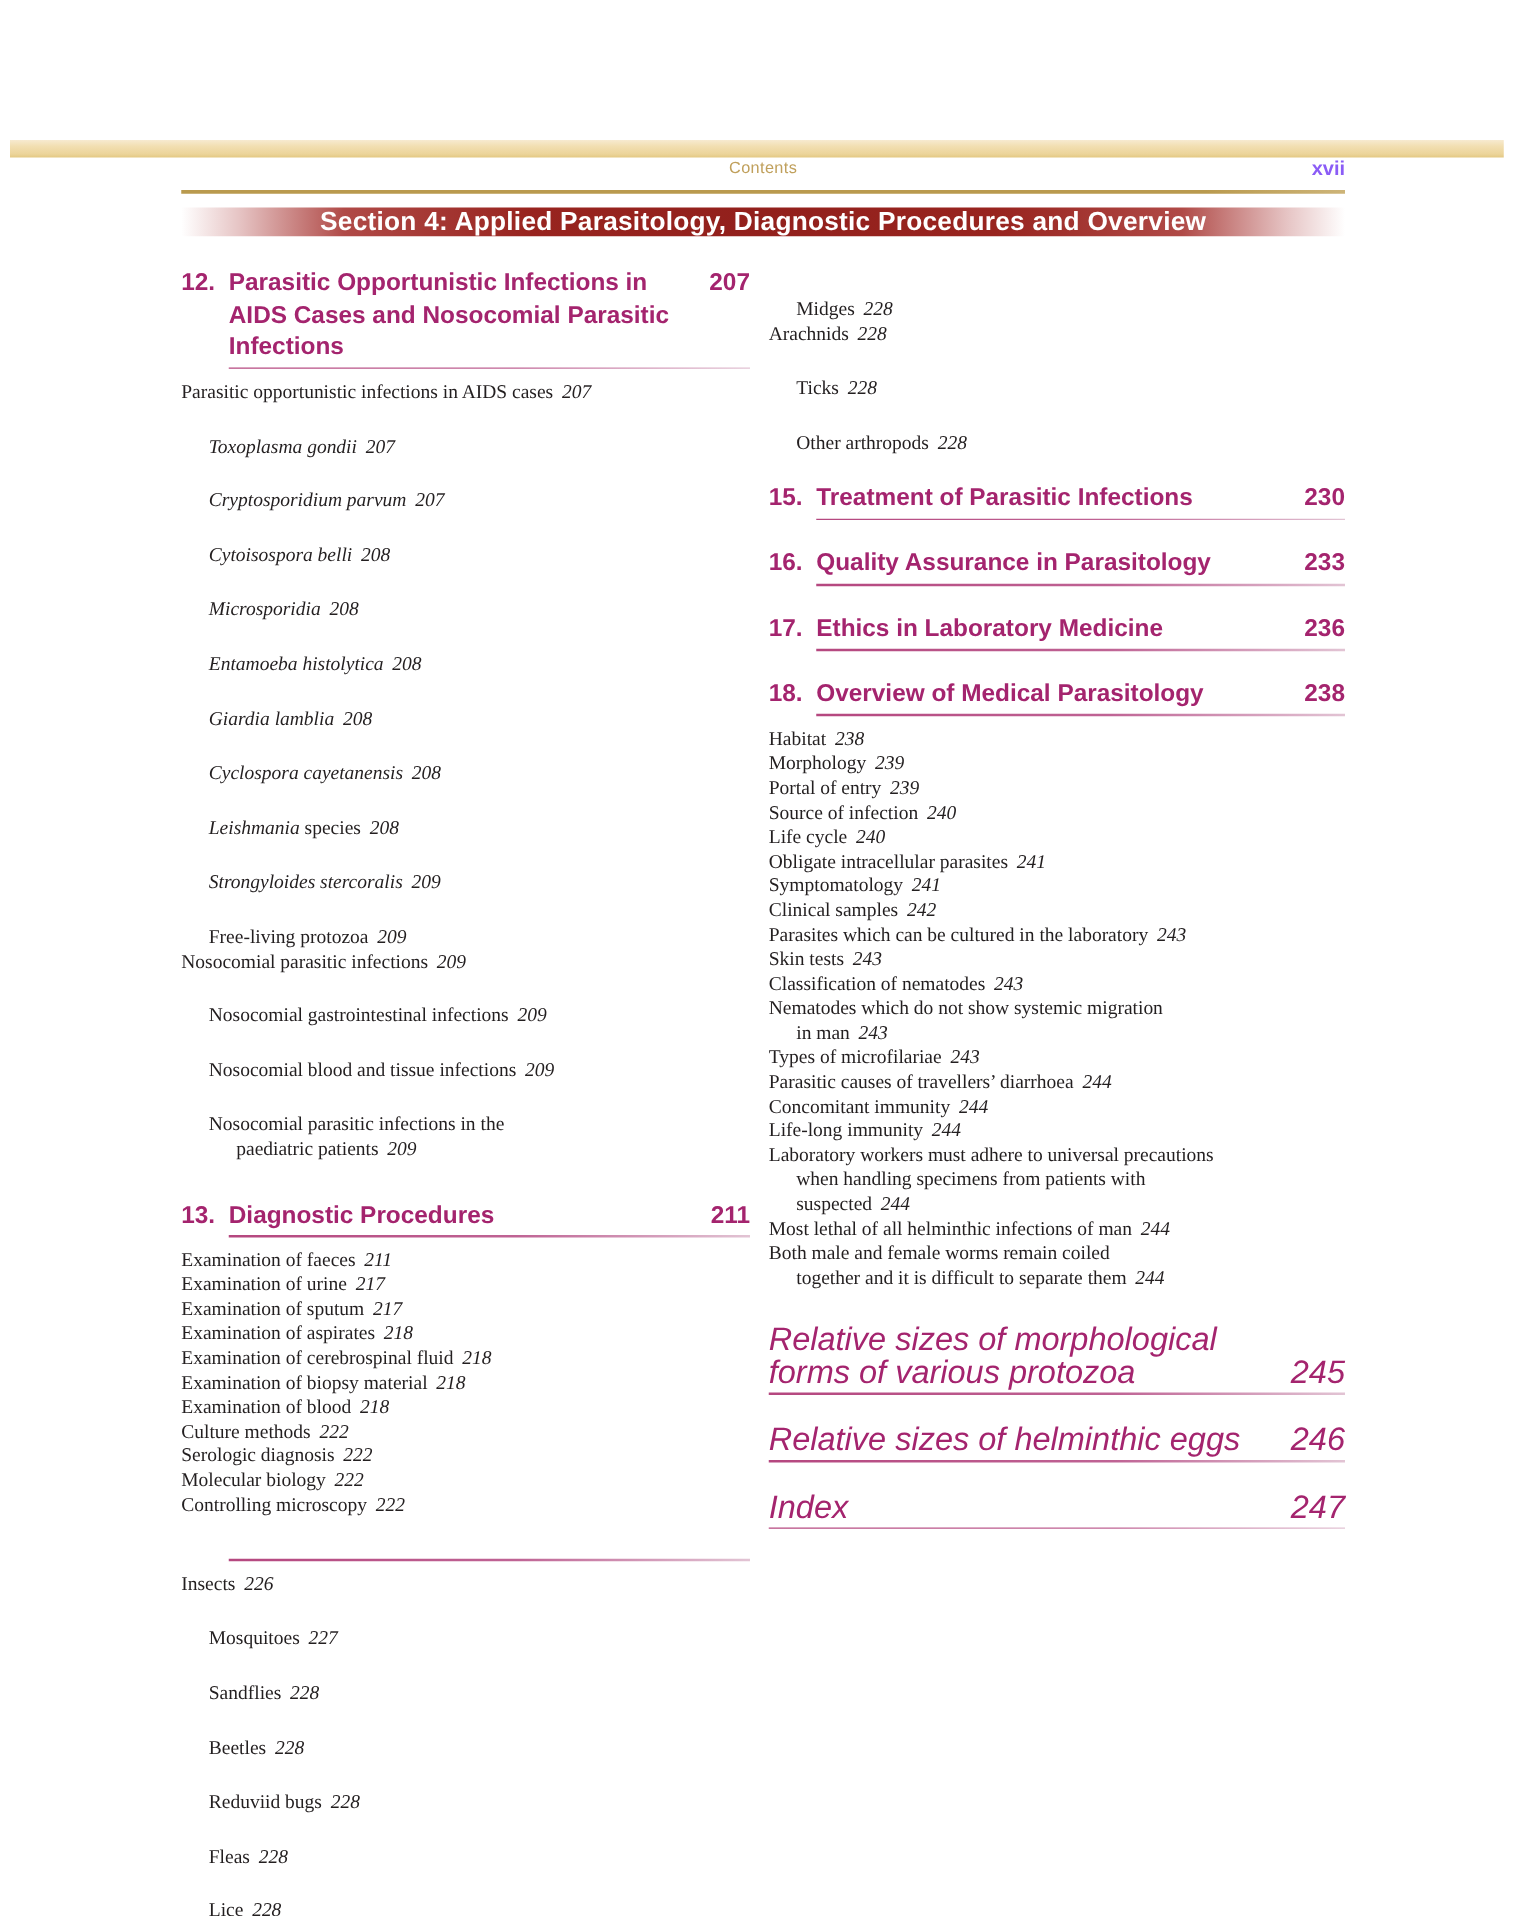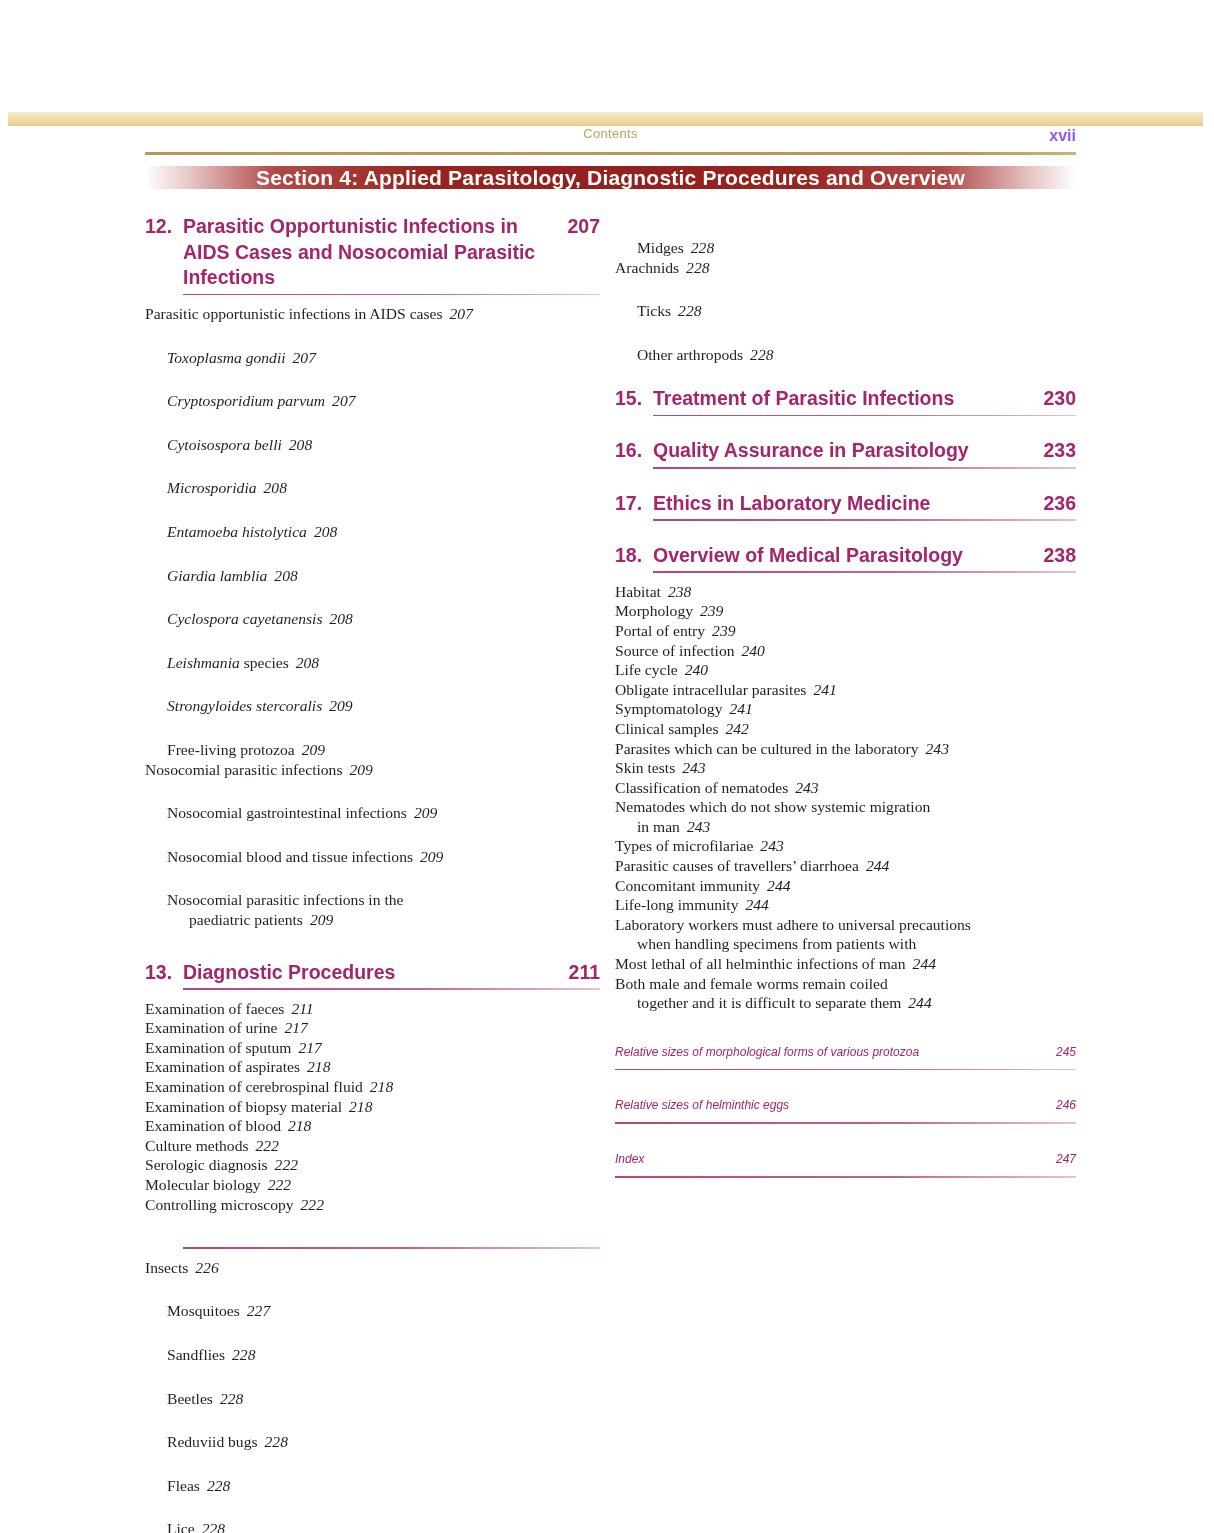--- a/index.html
+++ b/index.html
@@ -152,21 +152,21 @@
     margin-top: 26px;
   }
   .bm-item {
     margin-bottom: 0;
   }
   .bm-row {
     display: flex;
     align-items: flex-end;
     color: #a4246e;
     font-style: italic;
-    font-size: 12px;
+    font-size: 26px;
     line-height: 26px;
     font-family: "Liberation Sans", sans-serif;
   }
   .bm-title { flex: 1 1 auto; padding-right: 10px; }
   .bm-page { flex: 0 0 auto; white-space: nowrap; }
   .bm-rule {
     height: 1.6px;
     background: linear-gradient(to right, #b5477f 0%, #bf6394 60%, #e2c4d4 100%);
     margin-top: 4px;
     margin-bottom: 22px;
@@ -306,21 +306,21 @@
         <div class="entry"><span>Symptomatology</span><span class="pg">241</span></div>
         <div class="entry"><span>Clinical samples</span><span class="pg">242</span></div>
         <div class="entry"><span>Parasites which can be cultured in the laboratory</span><span class="pg">243</span></div>
         <div class="entry"><span>Skin tests</span><span class="pg">243</span></div>
         <div class="entry"><span>Classification of nematodes</span><span class="pg">243</span></div>
         <div class="entry"><span>Nematodes which do not show systemic migration</span><span class="cont">in man<span class="pg">243</span></span></div>
         <div class="entry"><span>Types of microfilariae</span><span class="pg">243</span></div>
         <div class="entry"><span>Parasitic causes of travellers’ diarrhoea</span><span class="pg">244</span></div>
         <div class="entry"><span>Concomitant immunity</span><span class="pg">244</span></div>
         <div class="entry"><span>Life-long immunity</span><span class="pg">244</span></div>
-        <div class="entry"><span>Laboratory workers must adhere to universal precautions</span><span class="cont">when handling specimens from patients with</span></div>
+        <div class="entry"><span>Laboratory workers must adhere to universal precautions</span><span class="cont">when handling specimens from patients with</span><span class="cont">suspected<span class="pg">244</span></span></div>
         <div class="entry"><span>Most lethal of all helminthic infections of man</span><span class="pg">244</span></div>
         <div class="entry"><span>Both male and female worms remain coiled</span><span class="cont">together and it is difficult to separate them<span class="pg">244</span></span></div>
       </div>
     </div>
     <div class="backmatter">
       <div class="bm-item">
         <div class="bm-row">
           <div class="bm-title">Relative sizes of morphological forms of various protozoa</div>
           <div class="bm-page">245</div>
         </div>

